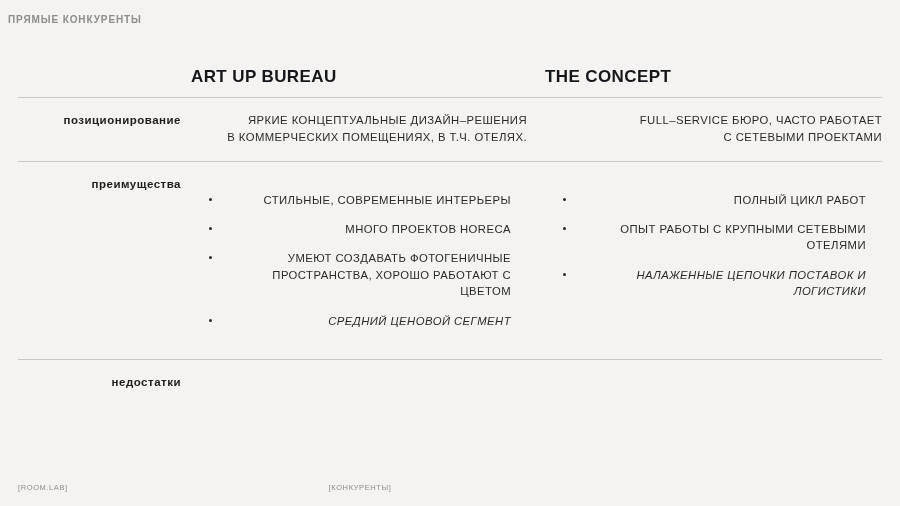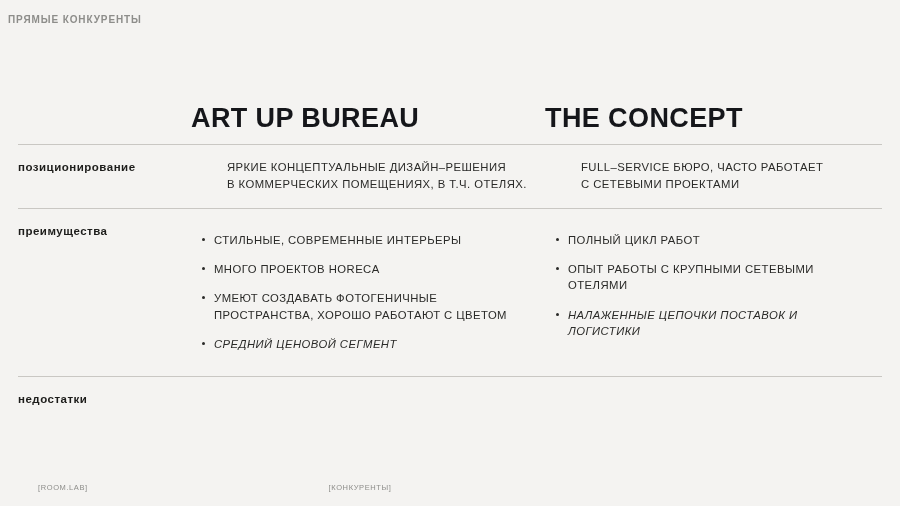--- a/index.html
+++ b/index.html
@@ -54,56 +54,56 @@
     padding-right: 18px;
   }
   .col-b {
     flex: 1 1 auto;
     box-sizing: border-box;
   }
   .head-row {
     padding-bottom: 10px;
   }
   .brand {
-    font-size: 27px;
+    font-size: 17px;
     font-weight: bold;
     letter-spacing: 0.4px;
     color: #15161a;
     text-transform: uppercase;
     line-height: 1.1;
     padding-top: 6px;
-    margin-top: 36px;
   }
   .divider {
     height: 1px;
     background: #c9c7c3;
     width: 100%;
   }
   .body-row {
     padding-top: 14px;
     padding-bottom: 14px;
+    text-align: right;
   }
   .rowlabel {
     font-size: 11.5px;
     font-weight: bold;
     letter-spacing: 0.5px;
     color: #1d1d1b;
     text-transform: lowercase;
     padding-top: 2px;
   }
   .plain-lines {
     font-size: 11.3px;
     letter-spacing: 0.45px;
     line-height: 1.55;
     color: #2a2a28;
     text-transform: uppercase;
     margin-left: 36px;
   }
   ul.bullets {
-    margin: 9px;
+    margin: 16px;
     padding: 0;
     list-style: none;
   }
   ul.bullets li {
     position: relative;
     padding-left: 14px;
     font-size: 11.3px;
     letter-spacing: 0.45px;
     line-height: 1.45;
     color: #2a2a28;
@@ -132,21 +132,20 @@
     height: 16px;
   }
   .footer-left {
     position: absolute;
     left: 18px;
     bottom: 0;
     font-size: 7.5px;
     letter-spacing: 0.6px;
     color: #8d8d8a;
     text-transform: uppercase;
-    margin-left: 20px;
   }
   .footer-center {
     position: absolute;
     left: 0;
     bottom: 0;
     width: 720px;
     text-align: center;
     font-size: 7.5px;
     letter-spacing: 0.6px;
     color: #8d8d8a;

